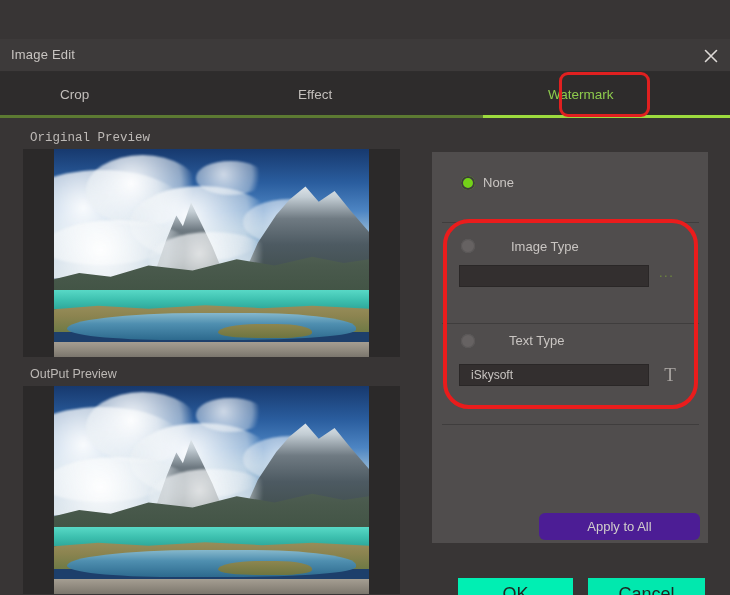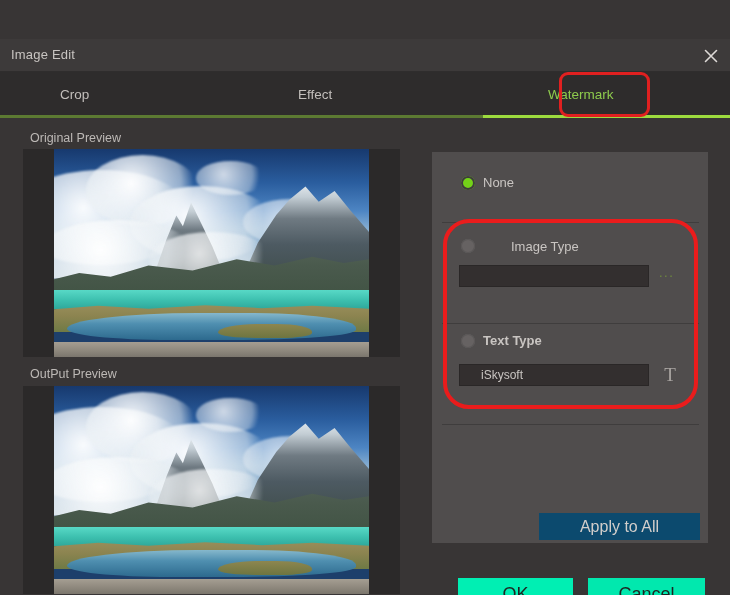--- a/index.html
+++ b/index.html
@@ -88,21 +88,21 @@
     pointer-events: none;
   }
 
   
   .preview-label {
     position: absolute;
     font-size: 12.5px;
     color: #bdb9b6;
     left: 30px;
   }
-  .label-original { top: 92px; }
+  .label-original { top: 92px; font-family: Liberation Mono, monospace; }
   .label-output   { top: 328px; }
 
   .preview-frame {
     position: absolute;
     left: 23px;
     width: 377px;
     background: #2b2929;
     overflow: hidden;
   }
   .frame-original { top: 110px; height: 208px; }
@@ -219,21 +219,21 @@
   .div3 { top: 385px; }
 
   .field {
     position: absolute;
     height: 22px;
     background: #332f2f;
     border: 1px solid #2a2727;
     color: #c9c5c2;
     font-size: 12px;
     font-family: "Liberation Sans", sans-serif;
-    padding: 0 21px;
+    padding: 0 11px;
     line-height: 20px;
     cursor: text;
   }
   .field-image { left: 459px; top: 226px; width: 190px; }
   .field-text  { left: 459px; top: 325px; width: 190px; }
 
   .dots-btn {
     position: absolute;
     left: 659px; top: 228px;
     width: 22px; height: 18px;
@@ -252,26 +252,27 @@
     font-size: 19px;
     text-align: center;
     line-height: 24px;
     cursor: pointer;
   }
 
   .apply-btn {
     position: absolute;
     left: 539px; top: 474px;
     width: 161px; height: 27px;
-    background: #0c4a6e;
+    background: #4c1d95;
     color: #d2cecb;
-    font-size: 16px;
+    font-size: 13px;
     text-align: center;
     line-height: 27px;
     cursor: pointer;
+    border-radius: 6px;
   }
 
   
   .annot-types {
     position: absolute;
     left: 443px; top: 180px;
     width: 255px; height: 190px;
     border: 4px solid #ea1c1c;
     border-radius: 26px;
     pointer-events: none;
@@ -379,21 +380,21 @@
   <div class="divider div1" style="left:442px;"></div>
 
   <div class="radio radio-off" style="left:461px; top:200px;"></div>
   <div class="opt-label" style="left:511px; top:200px;">Image Type</div>
   <div class="field field-image" title=""></div>
   <div class="dots-btn">...</div>
 
   <div class="divider div2" style="left:442px;"></div>
 
   <div class="radio radio-off" style="left:461px; top:295px;"></div>
-  <div class="opt-label" style="left:483px; top:294px;font-weight:bold;">Text Type</div>
+  <div class="opt-label" style="left:509px; top:294px;">Text Type</div>
   <div class="field field-text">iSkysoft</div>
   <div class="tfont-btn">T</div>
 
   <div class="divider div3" style="left:442px;"></div>
 
   <div class="apply-btn">Apply to All</div>
 
   <div class="annot-types"></div>
 
   <div class="footer-btn btn-ok">OK</div>

